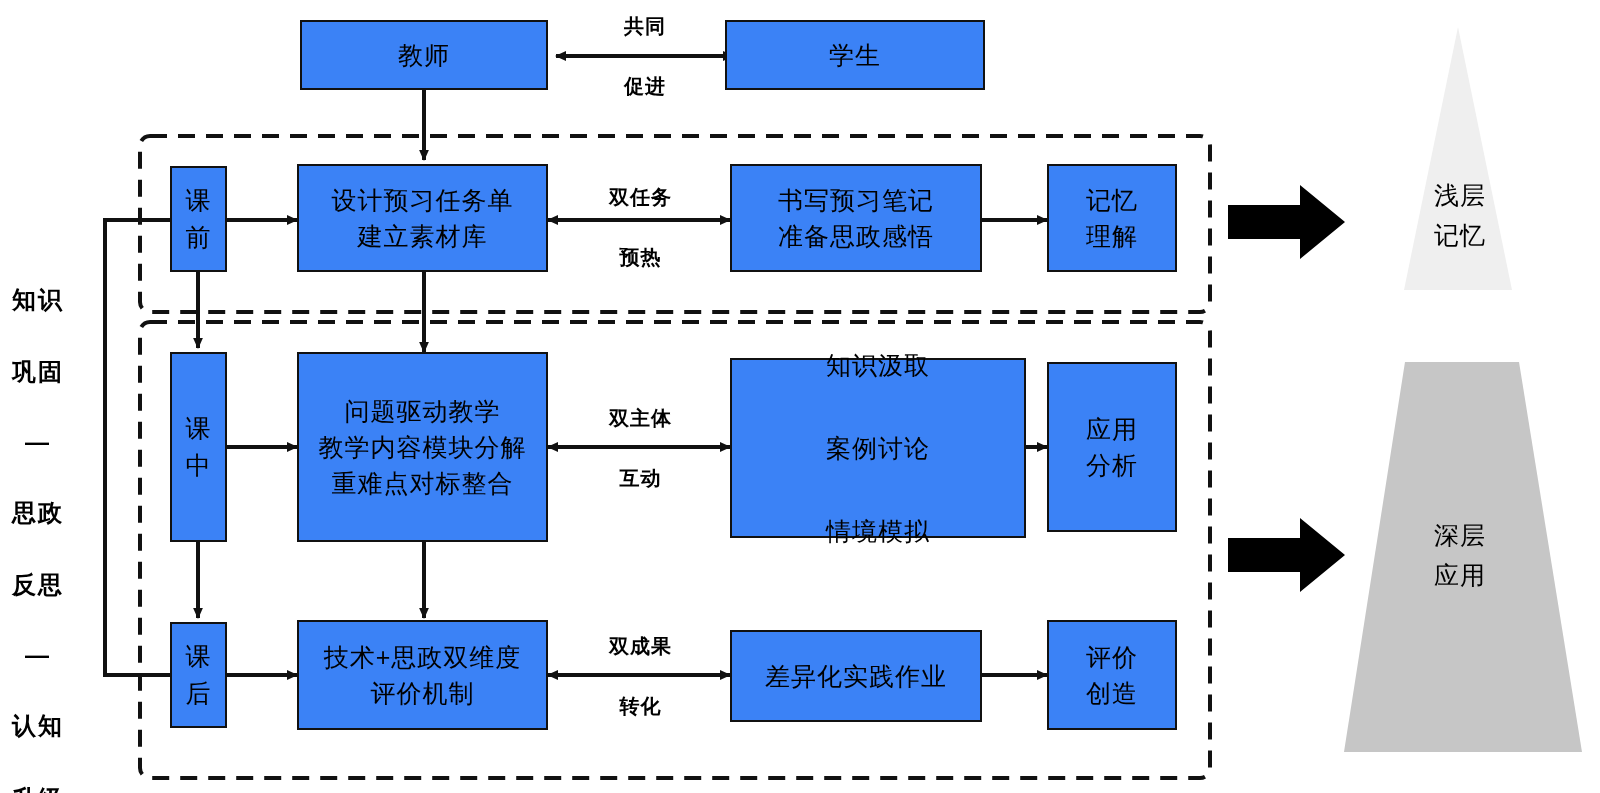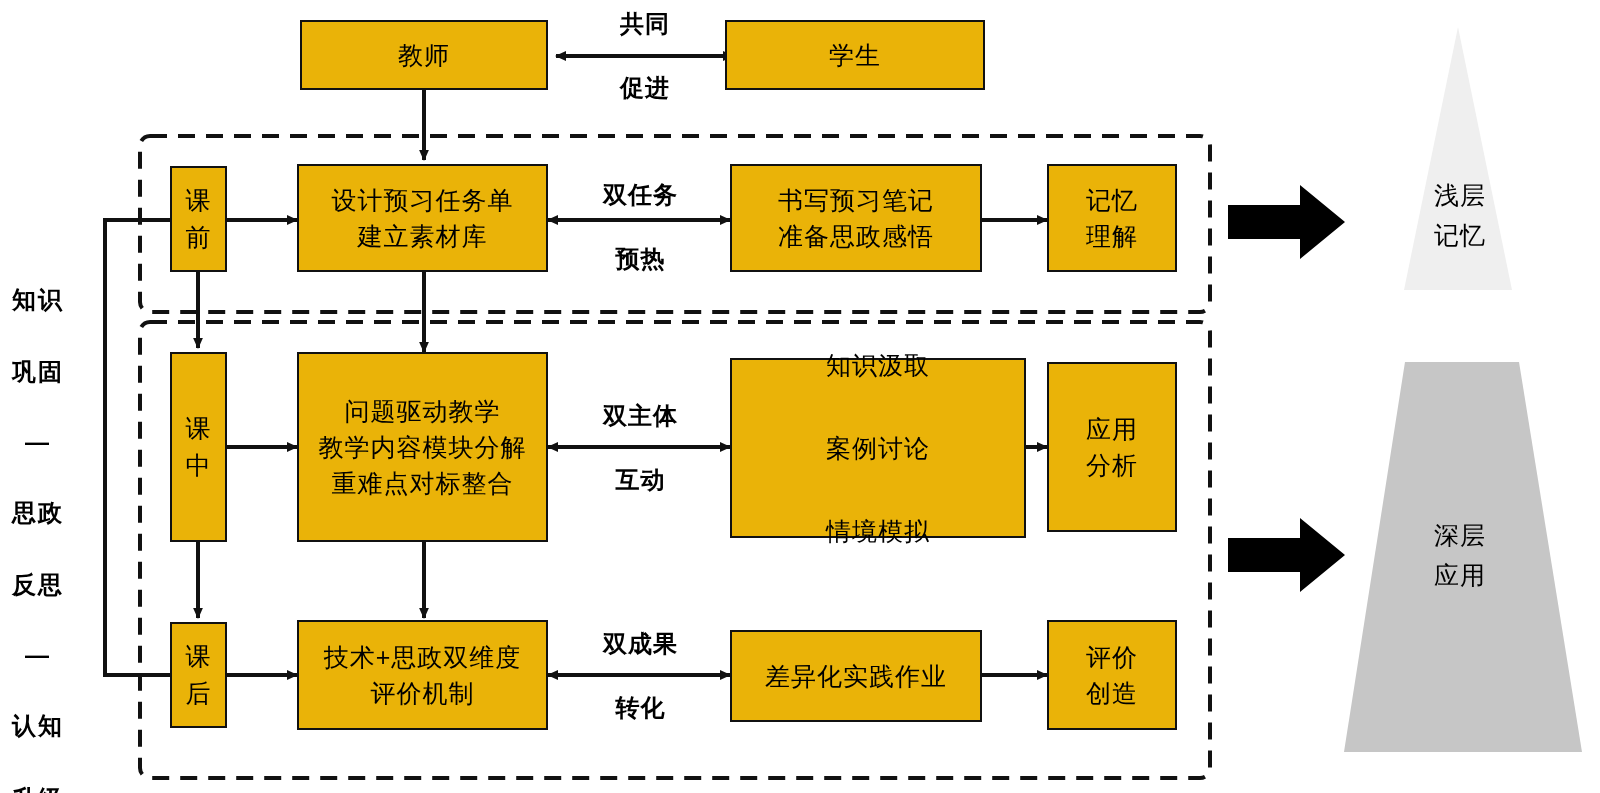--- a/index.html
+++ b/index.html
@@ -7,35 +7,35 @@
     width:1600px;height:793px;overflow:hidden;
     font-family:"Liberation Sans","DejaVu Sans",sans-serif;
     color:#000;
   }
   #stage{position:relative;width:1600px;height:793px;}
   svg#diagram{position:absolute;inset:0;width:1600px;height:793px;}
 
   .node-box{
     position:absolute;
     border:2.5px solid #111;
-    background:#eab308;
+    background:#3b82f6;
     box-sizing:border-box;
     display:flex;flex-direction:column;
     align-items:center;justify-content:center;
     font-size:25px;line-height:1.45;
     font-weight:400;
     letter-spacing:1px;
     white-space:nowrap;
   }
   .node-box.narrow{font-size:25px;line-height:1.5;}
   .edge-label{
     position:absolute;
     display:flex;flex-direction:column;
     align-items:center;justify-content:center;
-    font-size:24px;font-weight:bold;line-height:1.0;
+    font-size:20px;font-weight:bold;line-height:1.0;
     letter-spacing:1px;white-space:nowrap;
     pointer-events:none;
   }
   .edge-label .lbl-top{margin-bottom:20px;}
   .edge-label .lbl-bot{margin-top:20px;}
   .side-label{
     position:absolute;
     display:flex;flex-direction:column;
     align-items:center;
     font-size:24px;font-weight:bold;line-height:1.38;

